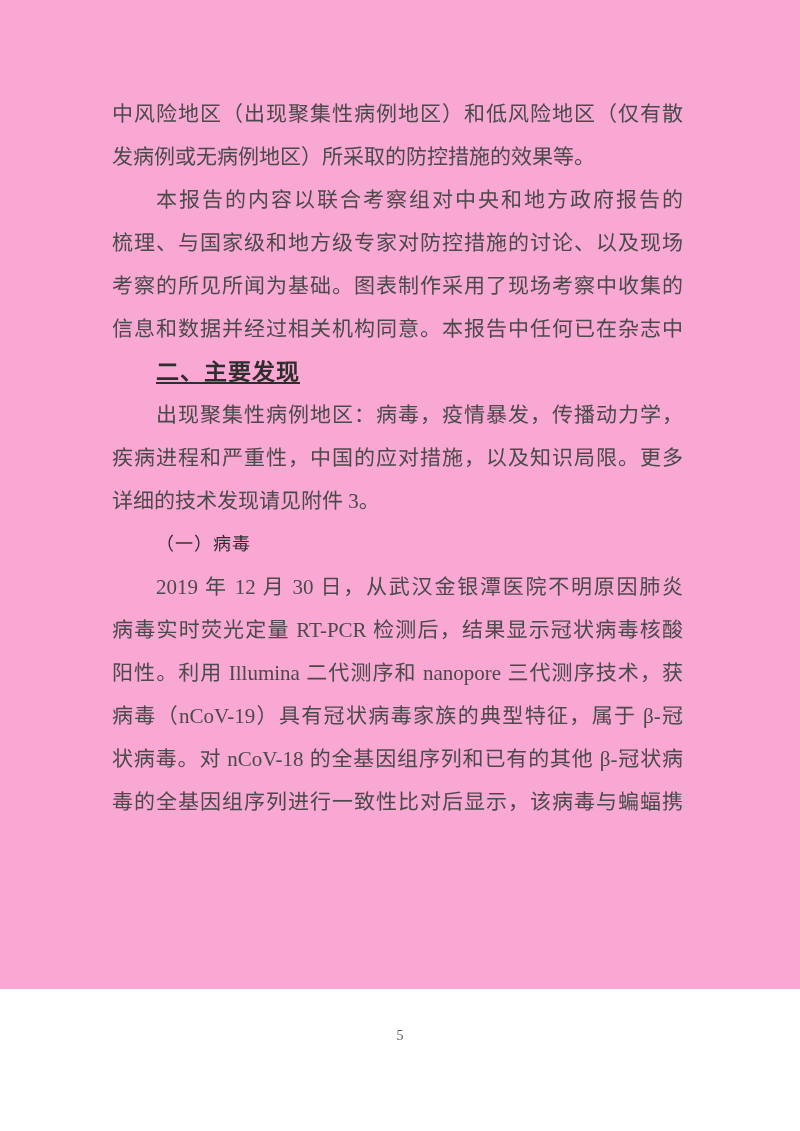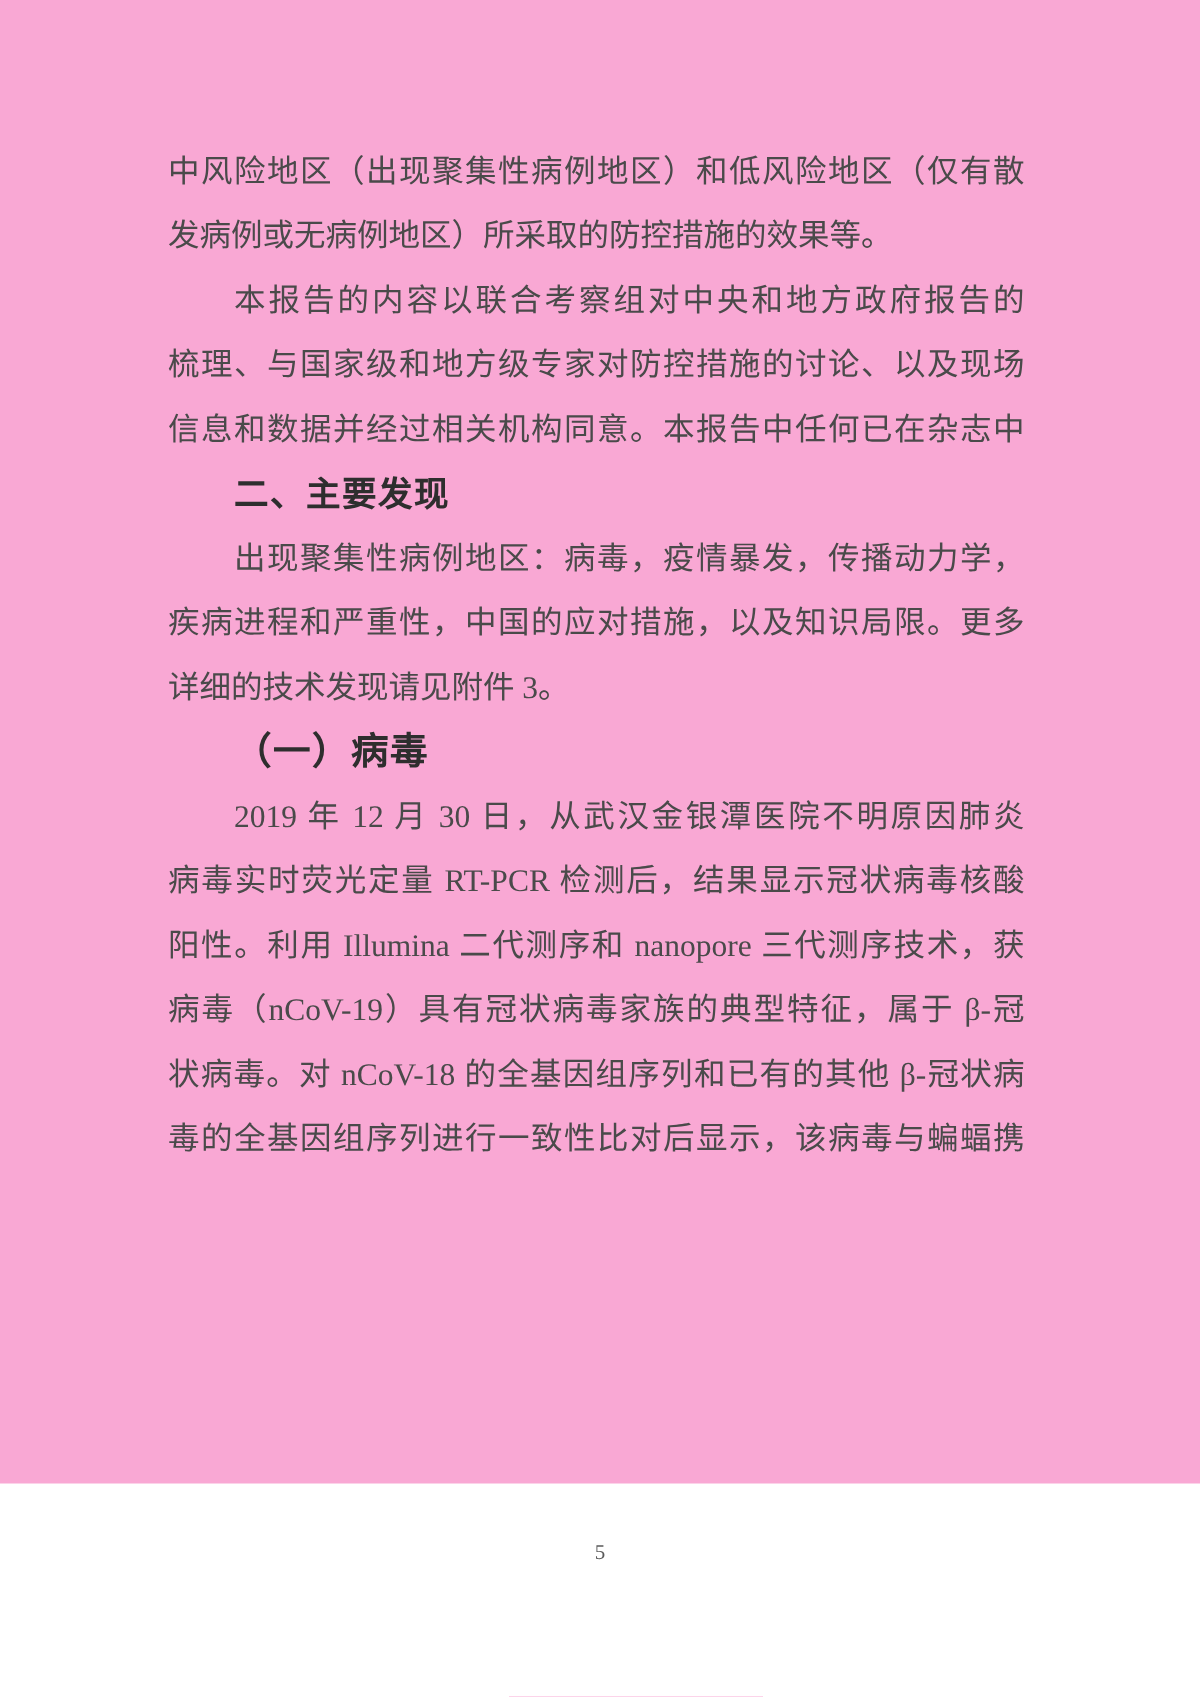--- a/index.html
+++ b/index.html
@@ -44,24 +44,25 @@
   }
   .line.indent {
     text-indent: 44px;
   }
   .line.heading-main {
     font-family: "Liberation Sans", "DejaVu Sans", sans-serif;
     font-weight: bold;
     font-size: 23px;
     color: #2e2e2e;
     letter-spacing: 1px;
+    text-decoration: underline;
   }
   .line.heading-sub {
-    font-weight: bold;
-    font-size: 25px;
+    font-weight: normal;
+    font-size: 18px;
     color: #2e2e2e;
     letter-spacing: 1px;
   }
   .page-number {
     position: absolute;
     left: 0;
     top: 1026px;
     width: 800px;
     text-align: center;
     font-size: 14px;
@@ -72,20 +73,21 @@
 </style>
 </head>
 <body>
 
 <div class="page">
   <div class="doc" id="doc">
       <div class="line body justify">中风险地区（出现聚集性病例地区）和低风险地区（仅有散</div>
       <div class="line body">发病例或无病例地区）所采取的防控措施的效果等。</div>
       <div class="line body indent justify">本报告的内容以联合考察组对中央和地方政府报告的</div>
       <div class="line body justify">梳理、与国家级和地方级专家对防控措施的讨论、以及现场</div>
+      <div class="line body justify">考察的所见所闻为基础。图表制作采用了现场考察中收集的</div>
       <div class="line body justify">信息和数据并经过相关机构同意。本报告中任何已在杂志中</div>
       <div class="line heading-main indent">二、主要发现</div>
       <div class="line body indent justify">出现聚集性病例地区：病毒，疫情暴发，传播动力学，</div>
       <div class="line body justify">疾病进程和严重性，中国的应对措施，以及知识局限。更多</div>
       <div class="line body">详细的技术发现请见附件 3。</div>
       <div class="line heading-sub indent">（一）病毒</div>
       <div class="line body indent justify">2019 年 12 月 30 日，从武汉金银潭医院不明原因肺炎</div>
       <div class="line body justify">病毒实时荧光定量 RT-PCR 检测后，结果显示冠状病毒核酸</div>
       <div class="line body justify">阳性。利用 Illumina 二代测序和 nanopore 三代测序技术，获</div>
       <div class="line body justify">病毒（nCoV-19）具有冠状病毒家族的典型特征，属于 β-冠</div>

